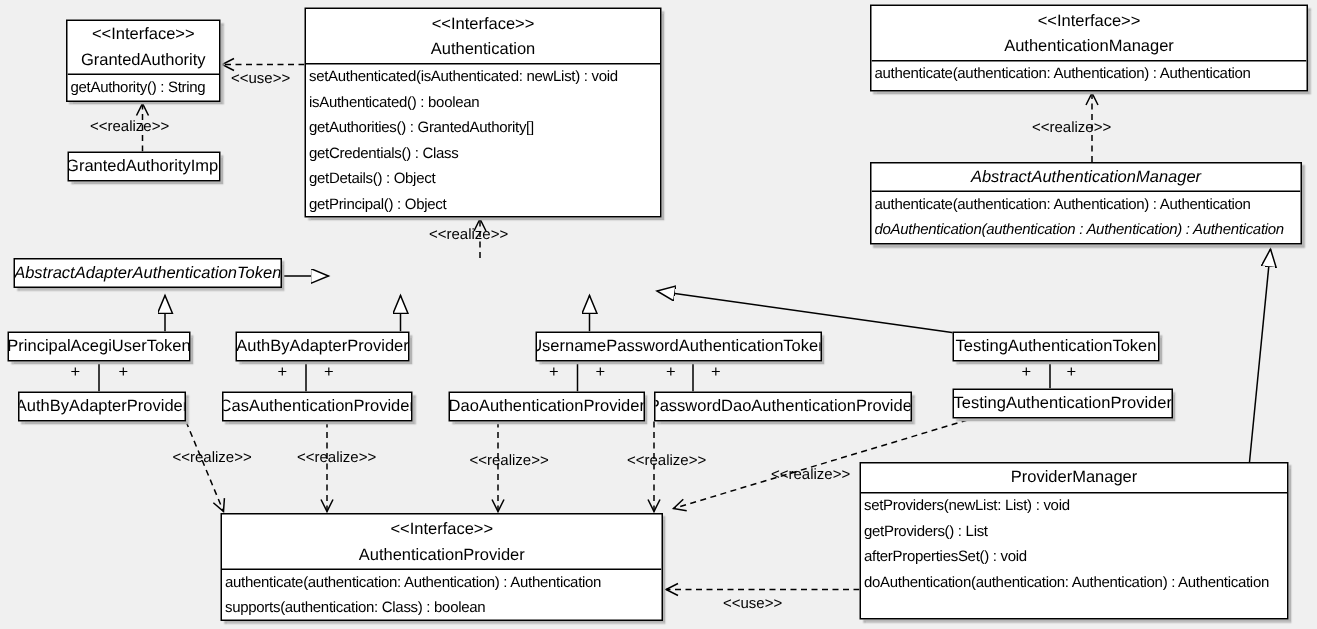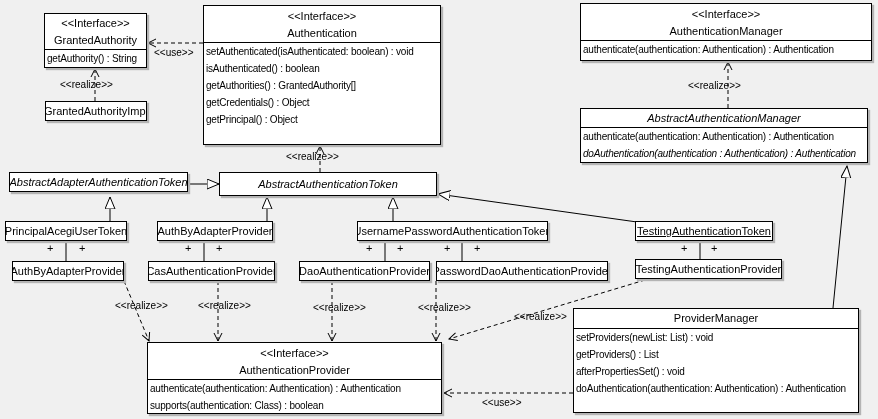--- a/index.html
+++ b/index.html
@@ -117,24 +117,25 @@
   <div class="uml-class name-only" style="left:45px;top:101px;width:102px;height:20px;">
     <span>GrantedAuthorityImpl</span>
   </div>
 
   <div class="uml-class" style="left:203px;top:5px;width:238px;height:140px;">
     <div class="head" style="padding-top:1px;">
       <span class="stereo">&lt;&lt;Interface&gt;&gt;</span>
       <span class="cname">Authentication</span>
     </div>
     <div class="methods">
-      <div class="m">setAuthenticated(isAuthenticated: boolean) : void</div>
+      <div class="m">setAuthenticated(isAuthenticated: newList) : void</div>
       <div class="m">isAuthenticated() : boolean</div>
       <div class="m">getAuthorities() : GrantedAuthority[]</div>
-      <div class="m">getCredentials() : Object</div>
+      <div class="m">getCredentials() : Class</div>
+      <div class="m">getDetails() : Object</div>
       <div class="m">getPrincipal() : Object</div>
     </div>
   </div>
 
   <div class="uml-class" style="left:580px;top:3px;width:292px;height:58px;">
     <div class="head" style="padding-top:1px;">
       <span class="stereo">&lt;&lt;Interface&gt;&gt;</span>
       <span class="cname">AuthenticationManager</span>
     </div>
     <div class="methods">
@@ -149,34 +150,31 @@
     <div class="methods">
       <div class="m">authenticate(authentication: Authentication) : Authentication</div>
       <div class="m it">doAuthentication(authentication : Authentication) : Authentication</div>
     </div>
   </div>
 
   <div class="uml-class name-only it" style="left:9px;top:172px;width:179px;height:20px;">
     <span>AbstractAdapterAuthenticationToken</span>
   </div>
 
-  <div class="uml-class name-only it" style="left:219px;top:172px;width:218px;height:24px;">
-    <span>AbstractAuthenticationToken</span>
-  </div>
 
   <div class="uml-class name-only" style="left:5px;top:221px;width:122px;height:20px;">
     <span>PrincipalAcegiUserToken</span>
   </div>
   <div class="uml-class name-only" style="left:157px;top:221px;width:116px;height:20px;">
     <span>AuthByAdapterProvider</span>
   </div>
   <div class="uml-class name-only" style="left:357px;top:221px;width:191px;height:20px;">
     <span>UsernamePasswordAuthenticationToken</span>
   </div>
-  <div class="uml-class name-only" style="left:635px;top:221px;width:138px;height:20px;text-decoration:underline;">
+  <div class="uml-class name-only" style="left:635px;top:221px;width:138px;height:20px;">
     <span>TestingAuthenticationToken</span>
   </div>
 
   <div class="uml-class name-only" style="left:12px;top:261px;width:112px;height:20px;">
     <span>AuthByAdapterProvider</span>
   </div>
   <div class="uml-class name-only" style="left:148px;top:261px;width:127px;height:20px;">
     <span>CasAuthenticationProvider</span>
   </div>
   <div class="uml-class name-only" style="left:299px;top:261px;width:131px;height:20px;">

